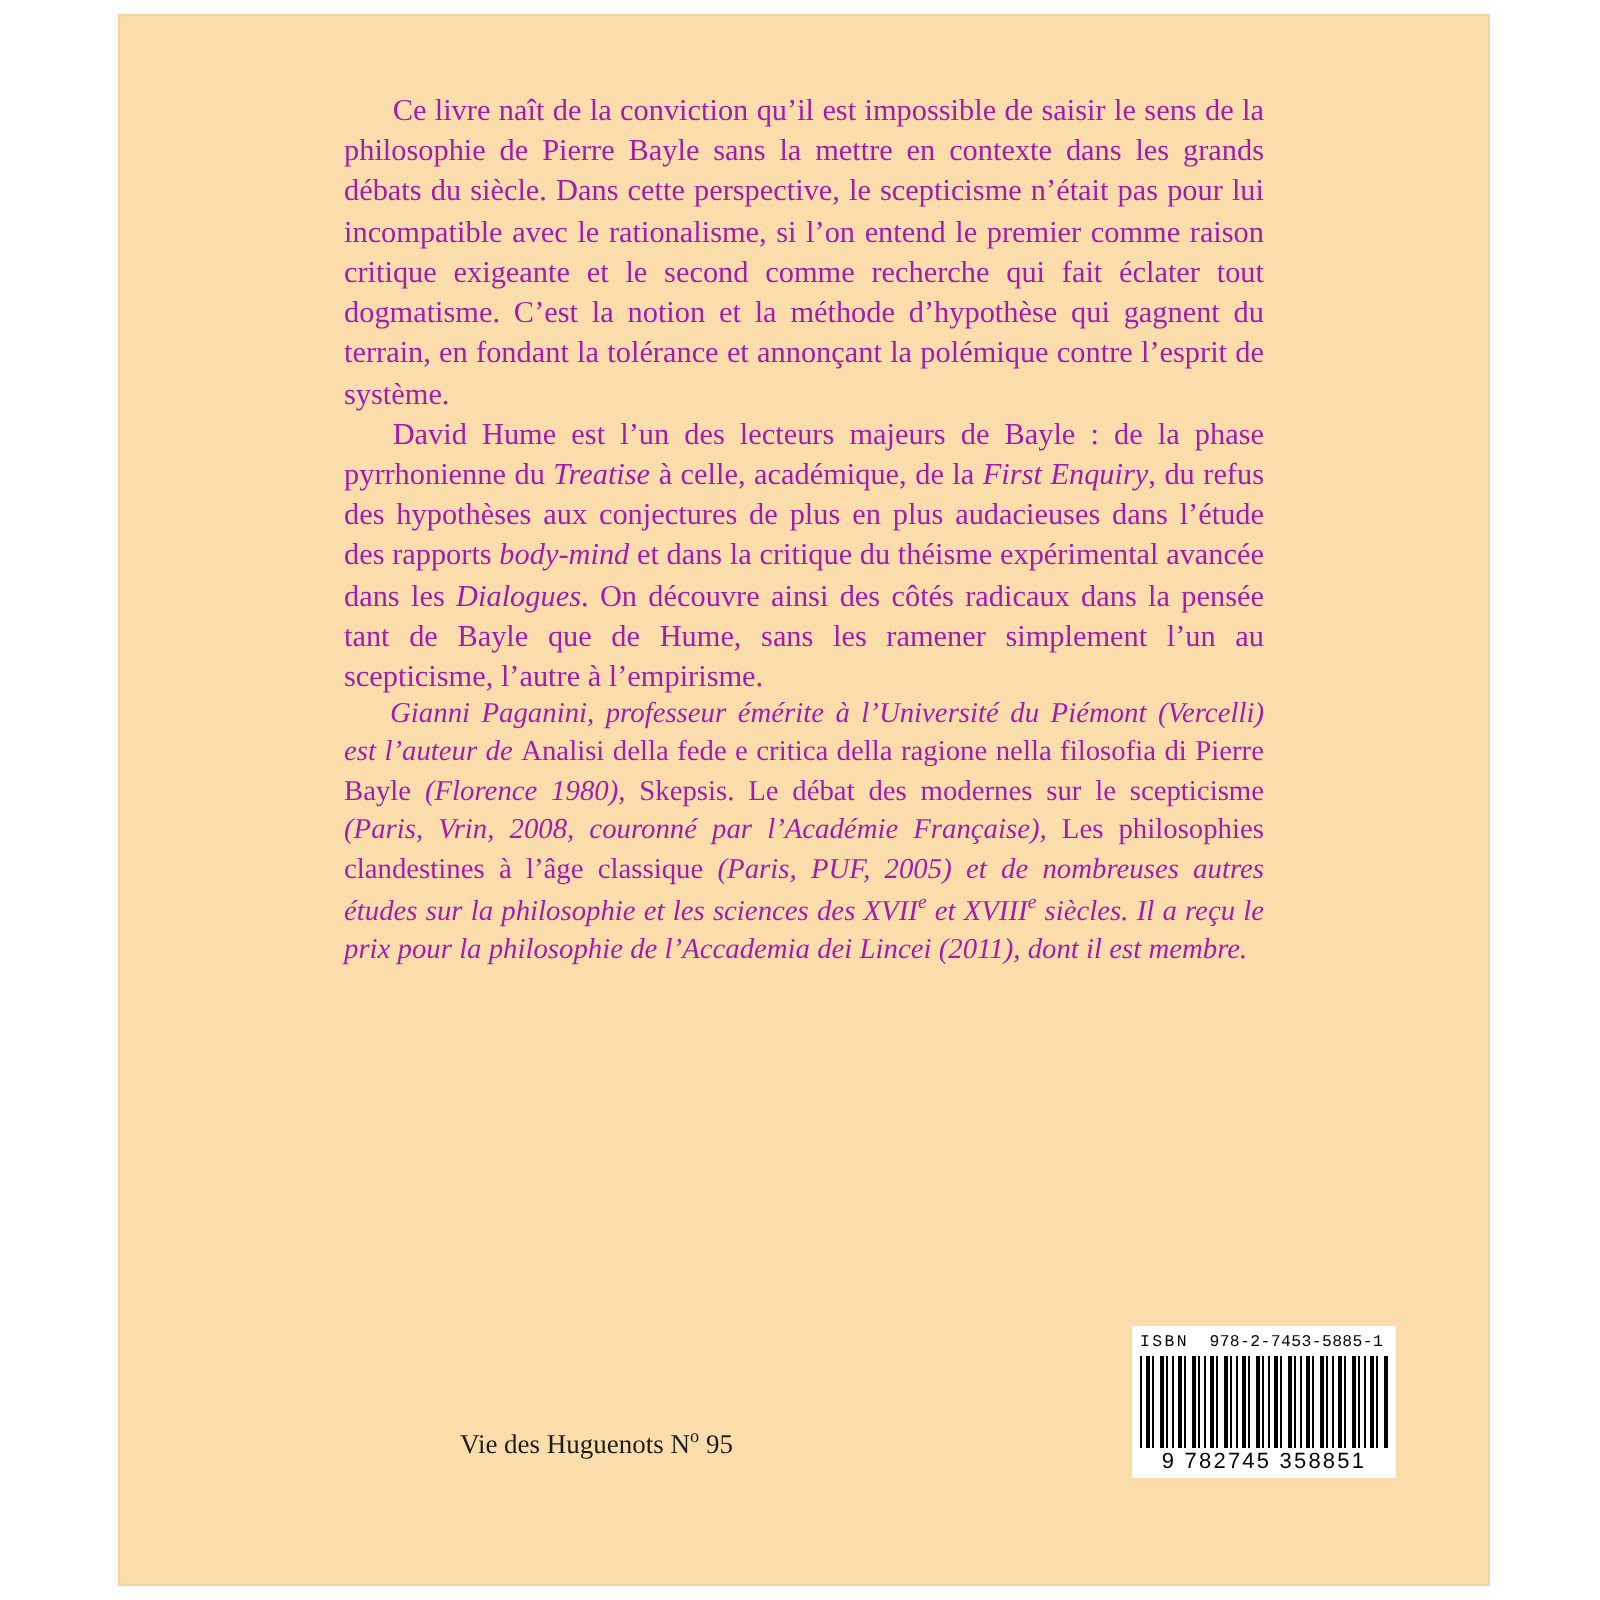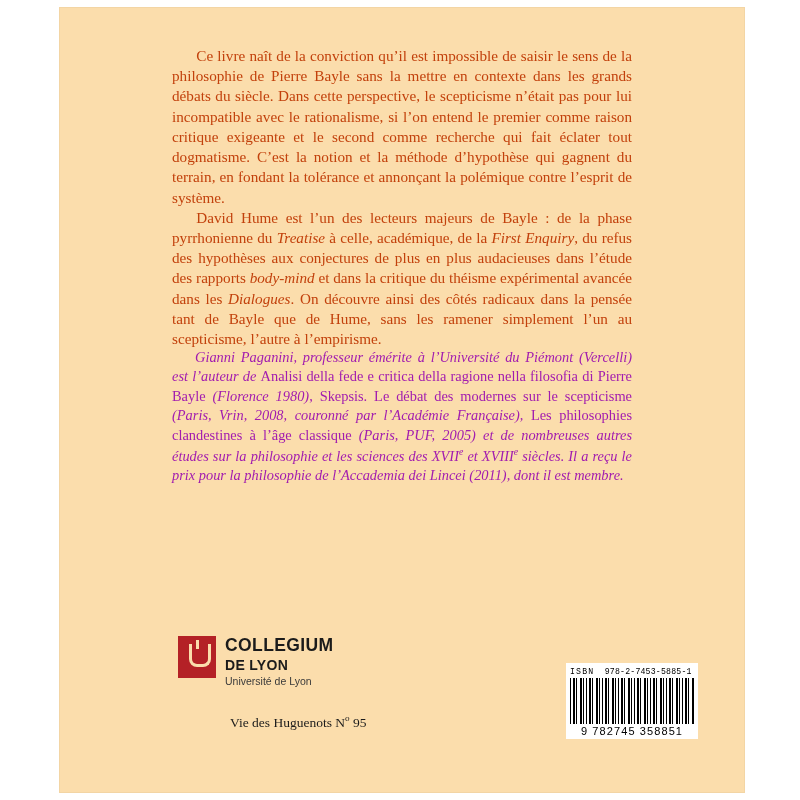--- a/index.html
+++ b/index.html
@@ -25,21 +25,21 @@
     box-shadow: 0 0 0 1px #f3d5a4;
   }
   .blurb {
     position: absolute;
     left: 112px;
     top: 38px;
     width: 460px;
     text-align: justify;
     font-size: 15.2px;
     line-height: 1.33;
-    color: #c2410c;
+    color: #a21caf;
   }
   .blurb p {
     margin: 0;
     text-indent: 1.6em;
   }
   .blurb p.tight {
     text-indent: 1.6em;
   }
   .bio {
     position: absolute;
@@ -193,28 +193,20 @@
         <span>David Hume est l’un des lecteurs majeurs de Bayle : de la phase pyrrhonienne du </span><span class="ital">Treatise</span><span> à celle, académique, de la </span><span class="ital">First Enquiry</span><span>, du refus des hypothèses aux conjectures de plus en plus audacieuses dans l’étude des rapports </span><span class="ital">body-mind</span><span> et dans la critique du théisme expérimental avancée dans les </span><span class="ital">Dialogues</span><span>. On découvre ainsi des côtés radicaux dans la pensée tant de Bayle que de Hume, sans les ramener simplement l’un au scepticisme, l’autre à l’empirisme.</span>
       </p>
     </div>
 
     <div class="bio">
       <p>
         <span>Gianni Paganini</span><span>, professeur émérite à l’Université du Piémont (Vercelli) est l’auteur de </span><span class="roman">Analisi della fede e critica della ragione nella filosofia di Pierre Bayle</span><span> (Florence 1980)</span><span class="roman">, Skepsis. Le débat des modernes sur le scepticisme </span><span>(Paris, Vrin, 2008, couronné par l’Académie Française),</span><span class="roman"> Les philosophies clandestines à l’âge classique </span><span>(Paris, PUF, 2005) et de nombreuses autres études sur la philosophie et les sciences des XVII</span><sup>e</sup><span> et XVIII</span><sup>e</sup><span> siècles. Il a reçu le prix pour la philosophie de l’Accademia dei Lincei (2011), dont il est membre.</span>
       </p>
     </div>
 
-    <div class="logo-block">
-      <div class="logo-mark"></div>
-      <div class="logo-text">
-        <div class="logo-line1">COLLEGIUM</div>
-        <div class="logo-line2">DE LYON</div>
-        <div class="logo-line3">Université de Lyon</div>
-      </div>
-    </div>
 
     <div class="series"><span>Vie des Huguenots N</span><sup>o</sup><span> 95</span></div>
 
     <div class="barcode-wrap">
       <div class="isbn-line"><span class="lbl">ISBN</span>&nbsp;&nbsp;<span>978-2-7453-5885-1</span></div>
       <div class="bars"></div>
       <div class="barnum">9 782745 358851</div>
     </div>
 
   </div>

